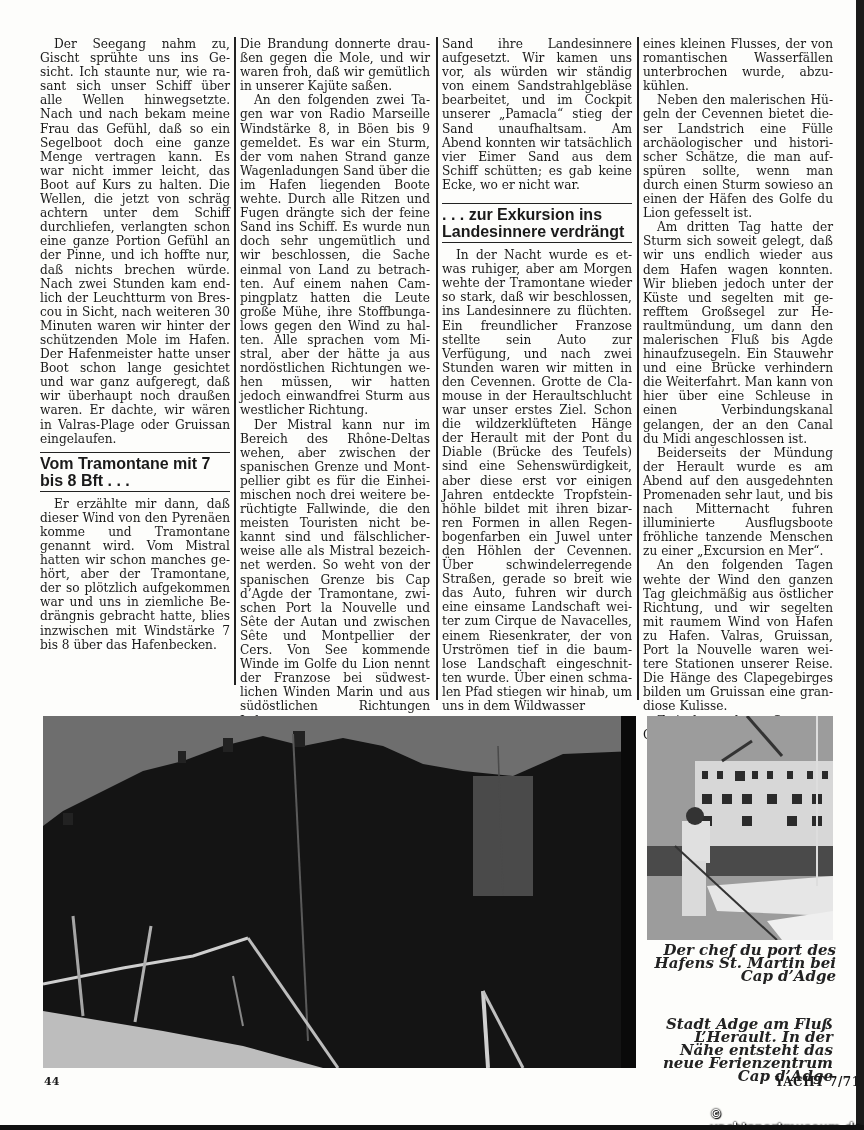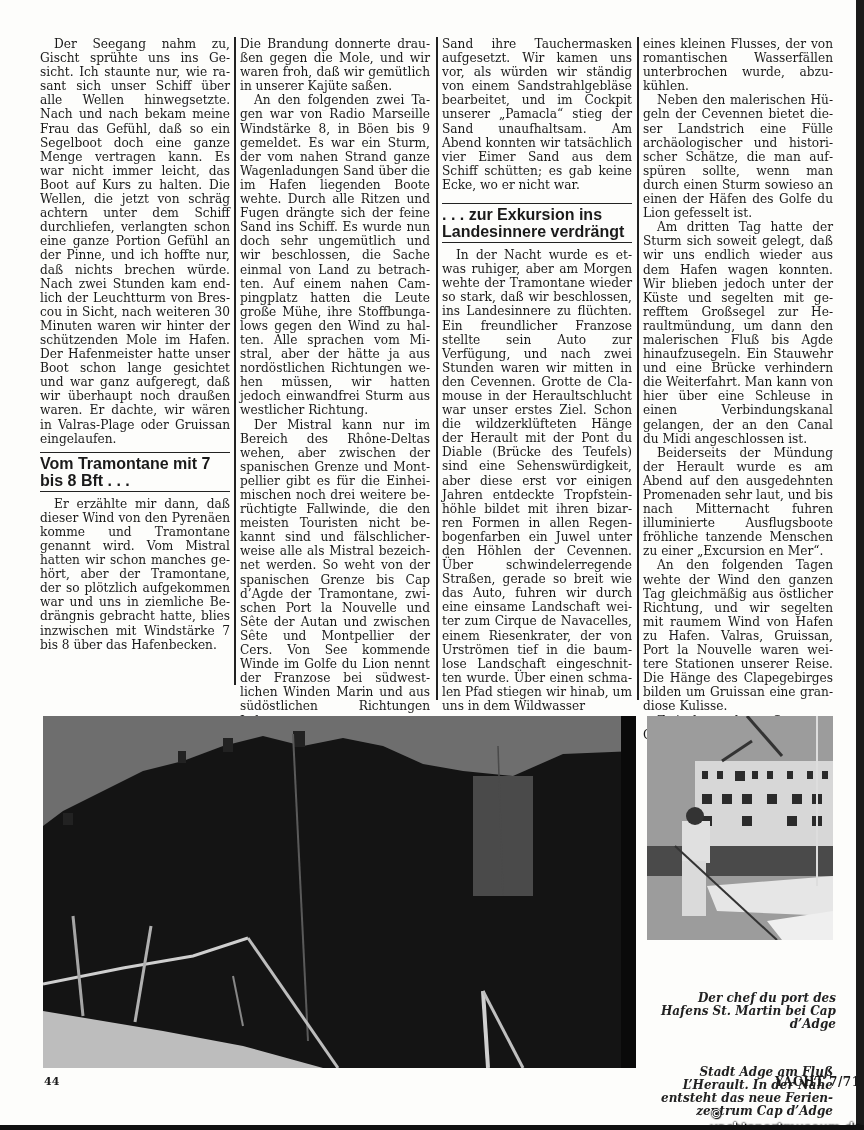--- a/index.html
+++ b/index.html
@@ -21,22 +21,22 @@
   .heading {
     font-family: "Liberation Sans", "DejaVu Sans", sans-serif; font-weight: bold;
     font-size: 16px; line-height: 17px; text-align: left;
     border-top: 1.5px solid #222; border-bottom: 1.5px solid #222;
     padding: 2px 0 2px 0; margin: 6px 0 5px 0;
   }
   .photo { position: absolute; overflow: hidden; }
   .photo-main { left: 43px; top: 716px; width: 593px; height: 352px; background: #161616; }
   .photo-side { left: 647px; top: 716px; width: 186px; height: 224px; background: #9a9a9a; }
   .caption {
-    position: absolute; font-style: italic; font-weight: bold; font-size: 12px; line-height: 13px;
-    font-family: "DejaVu Serif", "Liberation Serif", serif; color: #222; margin-top: 48px;
+    position: absolute; font-style: italic; font-weight: bold; font-size: 15px; line-height: 13px;
+    font-family: "DejaVu Serif", "Liberation Serif", serif; color: #222;
   }
   .caption-side { left: 650px; top: 944px; width: 186px; text-align: right; }
   .caption-main { left: 647px; top: 1018px; width: 186px; text-align: right; }
   .page-num { position: absolute; left: 44px; top: 1075px; font-size: 11px; font-weight: bold; }
   .mag { position: absolute; left: 775px; top: 1075px; font-size: 12px; font-weight: bold; letter-spacing: 0.5px; }
   .watermark {
     position: absolute; left: 710px; top: 1107px; font-family: "DejaVu Sans", sans-serif; font-size: 12px;
     color: #fff; font-weight: bold; text-shadow: 0 0 2px #000, 0 0 2px #000, 1px 1px 1px #000;
   }
   .bottom-bar { position: absolute; left: 0; top: 1125px; width: 864px; height: 5px; background: #111; }
@@ -56,21 +56,21 @@
 
 <div class="col col2">
   <p class="noindent">Die Brandung donnerte drau­ßen gegen die Mole, und wir waren froh, daß wir gemütlich in unserer Kajüte saßen.</p>
   <p>An den folgenden zwei Ta­gen war von Radio Marseille Windstärke 8, in Böen bis 9 gemeldet. Es war ein Sturm, der vom nahen Strand ganze Wagenladungen Sand über die im Hafen liegenden Boote wehte. Durch alle Ritzen und Fugen drängte sich der feine Sand ins Schiff. Es wurde nun doch sehr ungemütlich und wir beschlossen, die Sache einmal von Land zu betrach­ten. Auf einem nahen Cam­pingplatz hatten die Leute große Mühe, ihre Stoffbunga­lows gegen den Wind zu hal­ten. Alle sprachen vom Mi­stral, aber der hätte ja aus nordöstlichen Richtungen we­hen müssen, wir hatten jedoch einwandfrei Sturm aus west­licher Richtung.</p>
   <p>Der Mistral kann nur im Bereich des Rhône-Deltas wehen, aber zwischen der spanischen Grenze und Mont­pellier gibt es für die Einhei­mischen noch drei weitere be­rüchtigte Fallwinde, die den meisten Touristen nicht be­kannt sind und fälschlicher­weise alle als Mistral bezeich­net werden. So weht von der spanischen Grenze bis Cap d’Agde der Tramontane, zwi­schen Port la Nouvelle und Sête der Autan und zwischen Sête und Montpellier der Cers. Von See kommende Winde im Golfe du Lion nennt der Franzose bei südwest­lichen Winden Marin und aus südöstlichen Richtungen Labe.</p>
   <p>Auf dem Campingplatz hat­ten die meisten gegen den</p>
 </div>
 <div class="rule-v" style="left:436px;height:663px;"></div>
 
 <div class="col col3">
-  <p class="noindent">Sand ihre Tauchermasken aufgesetzt. Wir kamen uns vor, als würden wir ständig von einem Sandstrahlgebläse bearbeitet, und im Cockpit unserer „Pamacla“ stieg der Sand unaufhaltsam. Am Abend konnten wir tatsäch­lich vier Eimer Sand aus dem Schiff schütten; es gab keine Ecke, wo er nicht war.</p>
+  <p class="noindent">Sand ihre Landesinnere aufgesetzt. Wir kamen uns vor, als würden wir ständig von einem Sandstrahlgebläse bearbeitet, und im Cockpit unserer „Pamacla“ stieg der Sand unaufhaltsam. Am Abend konnten wir tatsäch­lich vier Eimer Sand aus dem Schiff schütten; es gab keine Ecke, wo er nicht war.</p>
   <div class="heading" style="margin-top:11px;font-size:16px;">. . . zur Exkursion ins Landesinnere verdrängt</div>
   <p>In der Nacht wurde es et­was ruhiger, aber am Morgen wehte der Tramontane wie­der so stark, daß wir beschlos­sen, ins Landesinnere zu flüchten. Ein freundlicher Franzose stellte sein Auto zur Verfügung, und nach zwei Stunden waren wir mitten in den Cevennen. Grotte de Cla­mouse in der Heraultschlucht war unser erstes Ziel. Schon die wildzerklüfteten Hänge der Herault mit der Pont du Diable (Brücke des Teufels) sind eine Sehenswürdigkeit, aber diese erst vor einigen Jahren entdeckte Tropfstein­höhle bildet mit ihren bizar­ren Formen in allen Regen­bogenfarben ein Juwel unter den Höhlen der Cevennen. Über schwindelerregende Straßen, gerade so breit wie das Auto, fuhren wir durch eine einsame Landschaft wei­ter zum Cirque de Navacelles, einem Riesenkrater, der von Urströmen tief in die baum­lose Landschaft eingeschnit­ten wurde. Über einen schma­len Pfad stiegen wir hinab, um uns in dem Wildwasser</p>
 </div>
 <div class="rule-v" style="left:637px;height:663px;"></div>
 
 <div class="col col4">
   <p class="noindent">eines kleinen Flusses, der von romantischen Wasserfällen unterbrochen wurde, abzu­kühlen.</p>
   <p>Neben den malerischen Hü­geln der Cevennen bietet die­ser Landstrich eine Fülle archäologischer und histori­scher Schätze, die man auf­spüren sollte, wenn man durch einen Sturm sowieso an einen der Häfen des Golfe du Lion gefesselt ist.</p>
   <p>Am dritten Tag hatte der Sturm sich soweit gelegt, daß wir uns endlich wieder aus dem Hafen wagen konnten. Wir blieben jedoch unter der Küste und segelten mit ge­refftem Großsegel zur He­raultmündung, um dann den malerischen Fluß bis Agde hinaufzusegeln. Ein Stauwehr und eine Brücke verhindern die Weiterfahrt. Man kann von hier über eine Schleuse in einen Verbindungskanal gelangen, der an den Canal du Midi angeschlossen ist.</p>
   <p>Beiderseits der Mündung der Herault wurde es am Abend auf den ausgedehnten Promenaden sehr laut, und bis nach Mitternacht fuhren illuminierte Ausflugsboote fröhliche tanzende Menschen zu einer „Excursion en Mer“.</p>

